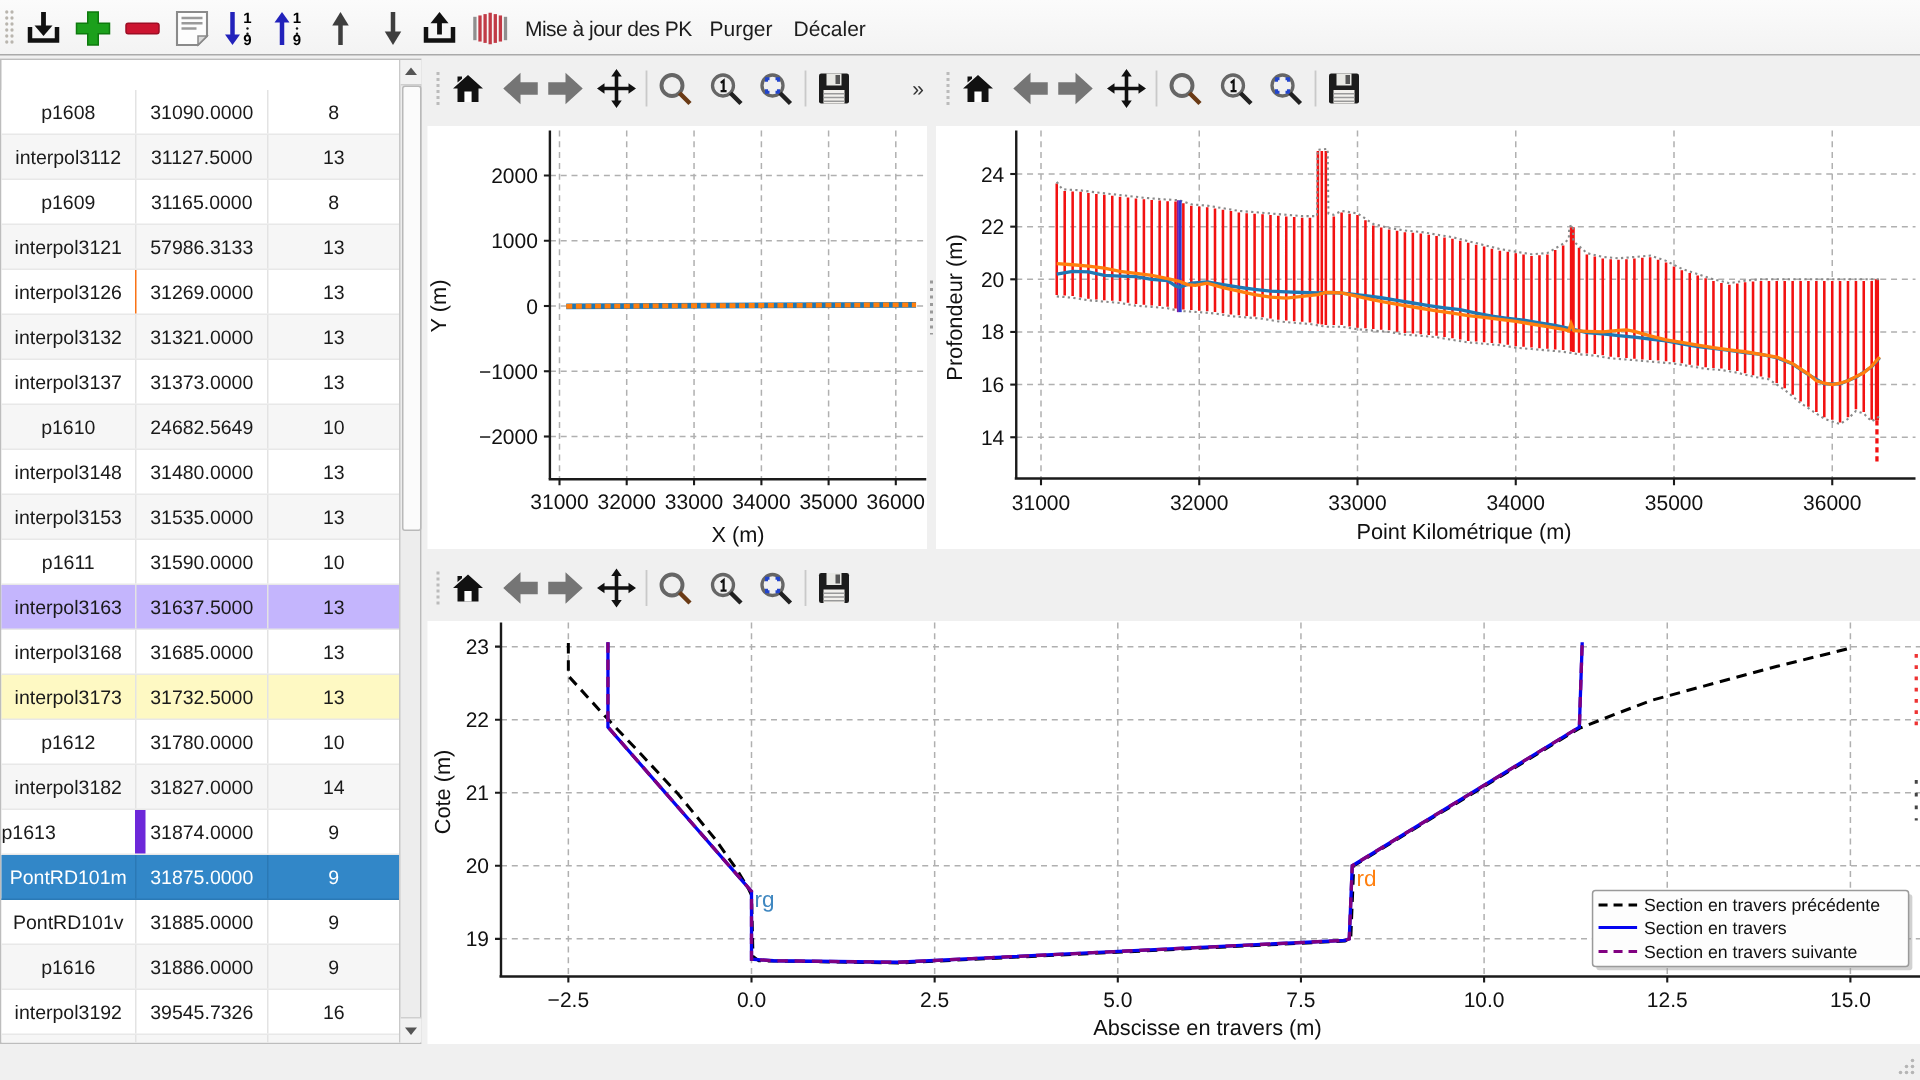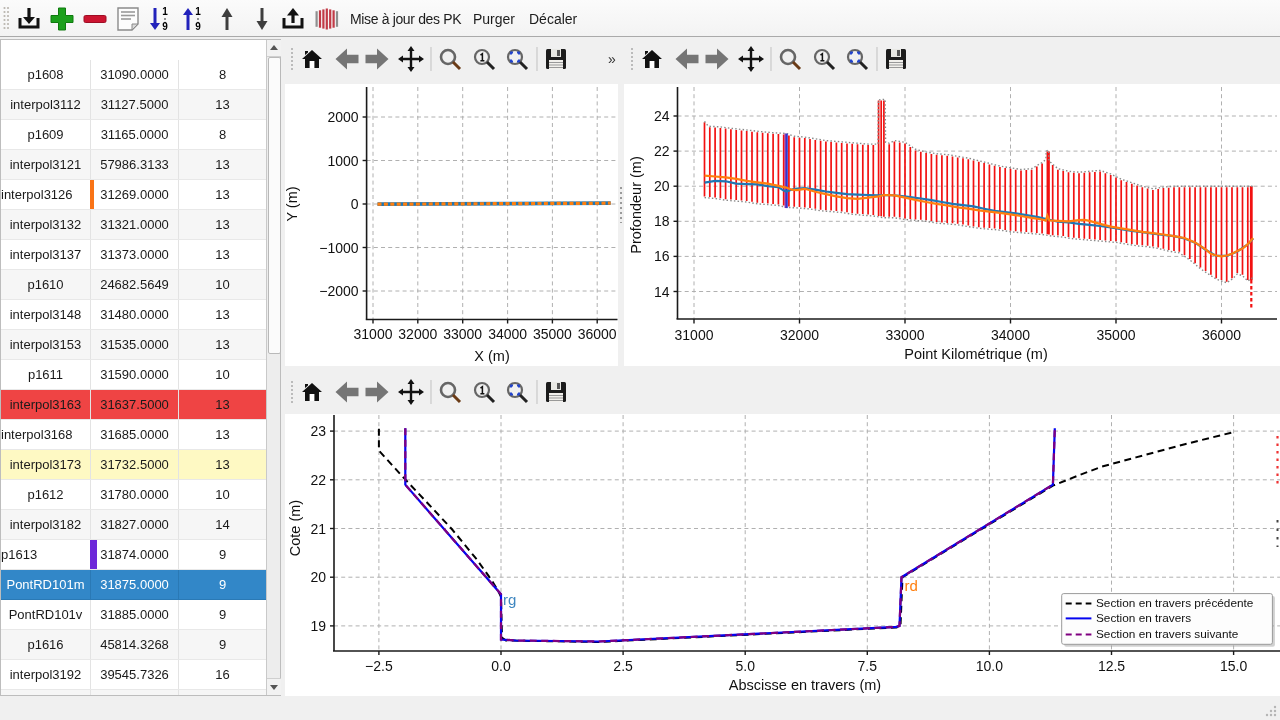--- a/index.html
+++ b/index.html
@@ -86,21 +86,21 @@
       <div style="position:absolute;left:0;top:0;width:89px;height:29px;line-height:29px;text-align:center;border-right:1px solid #e3e3e3;white-space:nowrap">p1609</div>
       <div style="position:absolute;left:90px;top:0;width:87px;height:29px;line-height:29px;text-align:center;border-right:1px solid #e3e3e3">31165.0000</div>
       <div style="position:absolute;left:178px;top:0;width:87px;height:29px;line-height:29px;text-align:center">8</div>
     </div>
 <div style="position:absolute;left:0;top:110px;width:265px;height:30px;background:#f6f6f6;color:#1a1a1a;font-size:13px;border-bottom:1px solid #e8e8e8;box-sizing:border-box">
       <div style="position:absolute;left:0;top:0;width:89px;height:29px;line-height:29px;text-align:center;border-right:1px solid #e3e3e3;white-space:nowrap">interpol3121</div>
       <div style="position:absolute;left:90px;top:0;width:87px;height:29px;line-height:29px;text-align:center;border-right:1px solid #e3e3e3">57986.3133</div>
       <div style="position:absolute;left:178px;top:0;width:87px;height:29px;line-height:29px;text-align:center">13</div>
     </div>
 <div style="position:absolute;left:0;top:140px;width:265px;height:30px;background:#fff;color:#1a1a1a;font-size:13px;border-bottom:1px solid #e8e8e8;box-sizing:border-box">
-      <div style="position:absolute;left:0;top:0;width:89px;height:29px;line-height:29px;text-align:left;border-right:4px solid #f97316;white-space:nowrap">interpol3126</div>
+      <div style="position:absolute;left:0;top:0;width:89px;height:29px;line-height:29px;text-align:center;border-right:1px solid #f97316;white-space:nowrap">interpol3126</div>
       <div style="position:absolute;left:90px;top:0;width:87px;height:29px;line-height:29px;text-align:center;border-right:1px solid #e3e3e3">31269.0000</div>
       <div style="position:absolute;left:178px;top:0;width:87px;height:29px;line-height:29px;text-align:center">13</div>
     </div>
 <div style="position:absolute;left:0;top:170px;width:265px;height:30px;background:#f6f6f6;color:#1a1a1a;font-size:13px;border-bottom:1px solid #e8e8e8;box-sizing:border-box">
       <div style="position:absolute;left:0;top:0;width:89px;height:29px;line-height:29px;text-align:center;border-right:1px solid #e3e3e3;white-space:nowrap">interpol3132</div>
       <div style="position:absolute;left:90px;top:0;width:87px;height:29px;line-height:29px;text-align:center;border-right:1px solid #e3e3e3">31321.0000</div>
       <div style="position:absolute;left:178px;top:0;width:87px;height:29px;line-height:29px;text-align:center">13</div>
     </div>
 <div style="position:absolute;left:0;top:200px;width:265px;height:30px;background:#fff;color:#1a1a1a;font-size:13px;border-bottom:1px solid #e8e8e8;box-sizing:border-box">
       <div style="position:absolute;left:0;top:0;width:89px;height:29px;line-height:29px;text-align:center;border-right:1px solid #e3e3e3;white-space:nowrap">interpol3137</div>
@@ -120,27 +120,27 @@
 <div style="position:absolute;left:0;top:290px;width:265px;height:30px;background:#f6f6f6;color:#1a1a1a;font-size:13px;border-bottom:1px solid #e8e8e8;box-sizing:border-box">
       <div style="position:absolute;left:0;top:0;width:89px;height:29px;line-height:29px;text-align:center;border-right:1px solid #e3e3e3;white-space:nowrap">interpol3153</div>
       <div style="position:absolute;left:90px;top:0;width:87px;height:29px;line-height:29px;text-align:center;border-right:1px solid #e3e3e3">31535.0000</div>
       <div style="position:absolute;left:178px;top:0;width:87px;height:29px;line-height:29px;text-align:center">13</div>
     </div>
 <div style="position:absolute;left:0;top:320px;width:265px;height:30px;background:#fff;color:#1a1a1a;font-size:13px;border-bottom:1px solid #e8e8e8;box-sizing:border-box">
       <div style="position:absolute;left:0;top:0;width:89px;height:29px;line-height:29px;text-align:center;border-right:1px solid #e3e3e3;white-space:nowrap">p1611</div>
       <div style="position:absolute;left:90px;top:0;width:87px;height:29px;line-height:29px;text-align:center;border-right:1px solid #e3e3e3">31590.0000</div>
       <div style="position:absolute;left:178px;top:0;width:87px;height:29px;line-height:29px;text-align:center">10</div>
     </div>
-<div style="position:absolute;left:0;top:350px;width:265px;height:30px;background:#ef4444;color:#1a1a1a;font-size:13px;border-bottom:1px solid #e8e8e8;box-sizing:border-box">
+<div style="position:absolute;left:0;top:350px;width:265px;height:30px;background:#c4b5fd;color:#1a1a1a;font-size:13px;border-bottom:1px solid #e8e8e8;box-sizing:border-box">
       <div style="position:absolute;left:0;top:0;width:89px;height:29px;line-height:29px;text-align:center;border-right:1px solid #e3e3e3;white-space:nowrap">interpol3163</div>
       <div style="position:absolute;left:90px;top:0;width:87px;height:29px;line-height:29px;text-align:center;border-right:1px solid #e3e3e3">31637.5000</div>
       <div style="position:absolute;left:178px;top:0;width:87px;height:29px;line-height:29px;text-align:center">13</div>
     </div>
 <div style="position:absolute;left:0;top:380px;width:265px;height:30px;background:#fff;color:#1a1a1a;font-size:13px;border-bottom:1px solid #e8e8e8;box-sizing:border-box">
-      <div style="position:absolute;left:0;top:0;width:89px;height:29px;line-height:29px;border-right:1px solid #e3e3e3;white-space:nowrap">interpol3168</div>
+      <div style="position:absolute;left:0;top:0;width:89px;height:29px;line-height:29px;text-align:center;border-right:1px solid #e3e3e3;white-space:nowrap">interpol3168</div>
       <div style="position:absolute;left:90px;top:0;width:87px;height:29px;line-height:29px;text-align:center;border-right:1px solid #e3e3e3">31685.0000</div>
       <div style="position:absolute;left:178px;top:0;width:87px;height:29px;line-height:29px;text-align:center">13</div>
     </div>
 <div style="position:absolute;left:0;top:410px;width:265px;height:30px;background:#fef9c3;color:#1a1a1a;font-size:13px;border-bottom:1px solid #e8e8e8;box-sizing:border-box">
       <div style="position:absolute;left:0;top:0;width:89px;height:29px;line-height:29px;text-align:center;border-right:1px solid #e3e3e3;white-space:nowrap">interpol3173</div>
       <div style="position:absolute;left:90px;top:0;width:87px;height:29px;line-height:29px;text-align:center;border-right:1px solid #e3e3e3">31732.5000</div>
       <div style="position:absolute;left:178px;top:0;width:87px;height:29px;line-height:29px;text-align:center">13</div>
     </div>
 <div style="position:absolute;left:0;top:440px;width:265px;height:30px;background:#fff;color:#1a1a1a;font-size:13px;border-bottom:1px solid #e8e8e8;box-sizing:border-box">
       <div style="position:absolute;left:0;top:0;width:89px;height:29px;line-height:29px;text-align:center;border-right:1px solid #e3e3e3;white-space:nowrap">p1612</div>
@@ -162,21 +162,21 @@
       <div style="position:absolute;left:90px;top:0;width:87px;height:29px;line-height:29px;text-align:center;border-right:1px solid #2a79b5">31875.0000</div>
       <div style="position:absolute;left:178px;top:0;width:87px;height:29px;line-height:29px;text-align:center">9</div>
     </div>
 <div style="position:absolute;left:0;top:560px;width:265px;height:30px;background:#fff;color:#1a1a1a;font-size:13px;border-bottom:1px solid #e8e8e8;box-sizing:border-box">
       <div style="position:absolute;left:0;top:0;width:89px;height:29px;line-height:29px;text-align:center;border-right:1px solid #e3e3e3;white-space:nowrap">PontRD101v</div>
       <div style="position:absolute;left:90px;top:0;width:87px;height:29px;line-height:29px;text-align:center;border-right:1px solid #e3e3e3">31885.0000</div>
       <div style="position:absolute;left:178px;top:0;width:87px;height:29px;line-height:29px;text-align:center">9</div>
     </div>
 <div style="position:absolute;left:0;top:590px;width:265px;height:30px;background:#f6f6f6;color:#1a1a1a;font-size:13px;border-bottom:1px solid #e8e8e8;box-sizing:border-box">
       <div style="position:absolute;left:0;top:0;width:89px;height:29px;line-height:29px;text-align:center;border-right:1px solid #e3e3e3;white-space:nowrap">p1616</div>
-      <div style="position:absolute;left:90px;top:0;width:87px;height:29px;line-height:29px;text-align:center;border-right:1px solid #e3e3e3">45814.3268</div>
+      <div style="position:absolute;left:90px;top:0;width:87px;height:29px;line-height:29px;text-align:center;border-right:1px solid #e3e3e3">31886.0000</div>
       <div style="position:absolute;left:178px;top:0;width:87px;height:29px;line-height:29px;text-align:center">9</div>
     </div>
 <div style="position:absolute;left:0;top:620px;width:265px;height:30px;background:#fff;color:#1a1a1a;font-size:13px;border-bottom:1px solid #e8e8e8;box-sizing:border-box">
       <div style="position:absolute;left:0;top:0;width:89px;height:29px;line-height:29px;text-align:center;border-right:1px solid #e3e3e3;white-space:nowrap">interpol3192</div>
       <div style="position:absolute;left:90px;top:0;width:87px;height:29px;line-height:29px;text-align:center;border-right:1px solid #e3e3e3">39545.7326</div>
       <div style="position:absolute;left:178px;top:0;width:87px;height:29px;line-height:29px;text-align:center">16</div>
     </div>
 <div style="position:absolute;left:0;top:650px;width:265px;height:5px;background:#f6f6f6">
       <div style="position:absolute;left:89px;top:0;width:1px;height:5px;background:#e3e3e3"></div>
       <div style="position:absolute;left:177px;top:0;width:1px;height:5px;background:#e3e3e3"></div>

